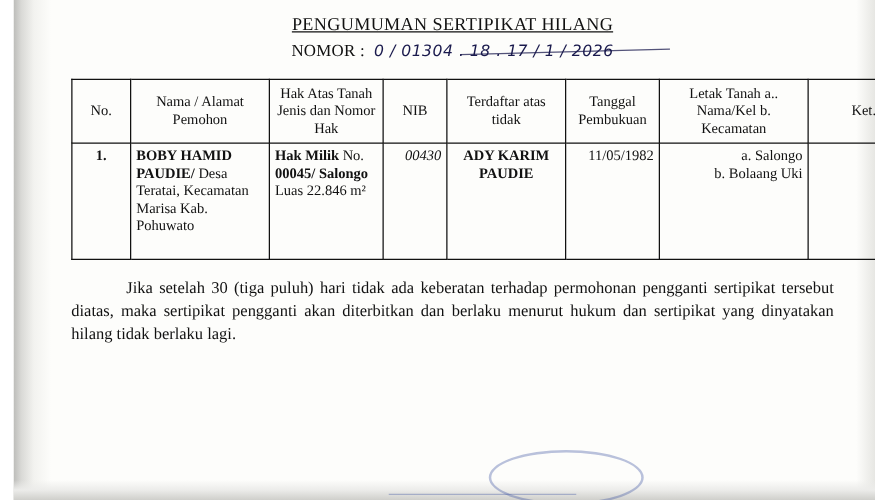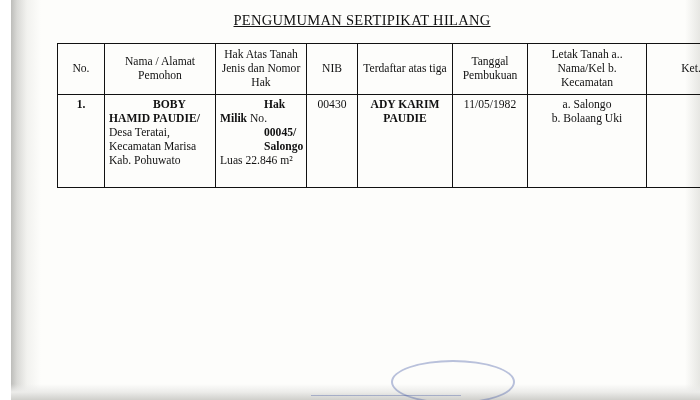--- a/index.html
+++ b/index.html
@@ -105,26 +105,26 @@
   }
   table.sert thead th {
     text-align: center;
     vertical-align: middle;
     font-weight: 400;
     height: 44px;
   }
   thead th.leftal { text-align: left; }
   td.c-no { text-align: center; font-weight: bold; }
   td.c-nama { font-weight: normal; }
-  td.c-nib { text-align: center; }
+  td.c-nib { text-align: right; font-style: italic; }
   td.c-terdaftar { text-align: center; font-weight: bold; font-family: Liberation Serif, serif; }
-  td.c-tanggal { text-align: center; }
-  td.c-letak { text-align: center; }
+  td.c-tanggal { text-align: right; }
+  td.c-letak { text-align: right; }
   td.c-ket { }
-  .b { font-weight: bold; margin-left: 44px; }
+  .b { font-weight: bold; }
   .rowbody td { height: 86px; }
   .footnote {
     font-size: 13.2px;
     line-height: 1.42;
     text-align: justify;
     margin-top: 13px;
     text-indent: 44px;
   }
   .stamp {
     position: absolute;
@@ -150,30 +150,35 @@
 
 <div class="page">
   <div class="edge-left"></div>
   <div class="edge-right"></div>
   <div class="edge-bottom"></div>
 
   <div class="content">
 
     <div class="title">PENGUMUMAN SERTIPIKAT HILANG</div>
 
+    <div class="nomor-line">
+      <span class="nomor-label">NOMOR :</span>
+      <span class="nomor-value">0 / 01304 . 18 . 17 / 1 / 2026</span>
+      <span class="nomor-strike"></span>
+    </div>
 
 
     <table class="sert">
       <thead>
         <tr>
           <th style="width:38px">No.</th>
           <th style="width:102px">Nama / Alamat Pemohon</th>
           <th style="width:82px">Hak Atas Tanah Jenis dan Nomor Hak</th>
           <th style="width:42px">NIB</th>
-          <th style="width:86px">Terdaftar atas tiga</th>
+          <th style="width:86px">Terdaftar atas tidak</th>
           <th style="width:66px">Tanggal Pembukuan</th>
           <th class="leftal" style="width:110px">Letak Tanah a.. Nama/Kel b. Kecamatan</th>
           <th style="width:80px">Ket.</th>
         </tr>
       </thead>
       <tbody>
         <tr class="rowbody">
           <td class="c-no">1.</td>
           <td class="c-nama">
             <span class="b">BOBY HAMID PAUDIE/</span>
@@ -191,18 +196,19 @@
           <td class="c-tanggal">11/05/1982</td>
           <td class="c-letak">
             <div>a. Salongo</div>
             <div>b. Bolaang Uki</div>
           </td>
           <td class="c-ket"></td>
         </tr>
       </tbody>
     </table>
 
+    <div class="footnote">Jika setelah 30 (tiga puluh) hari tidak ada keberatan terhadap permohonan pengganti sertipikat tersebut diatas, maka sertipikat pengganti akan diterbitkan dan berlaku menurut hukum dan sertipikat yang dinyatakan hilang tidak berlaku lagi.</div>
 
   </div>
 
   <div class="stamp"></div>
   <div class="stamp-line"></div>
 </div>
 
 </body></html>

